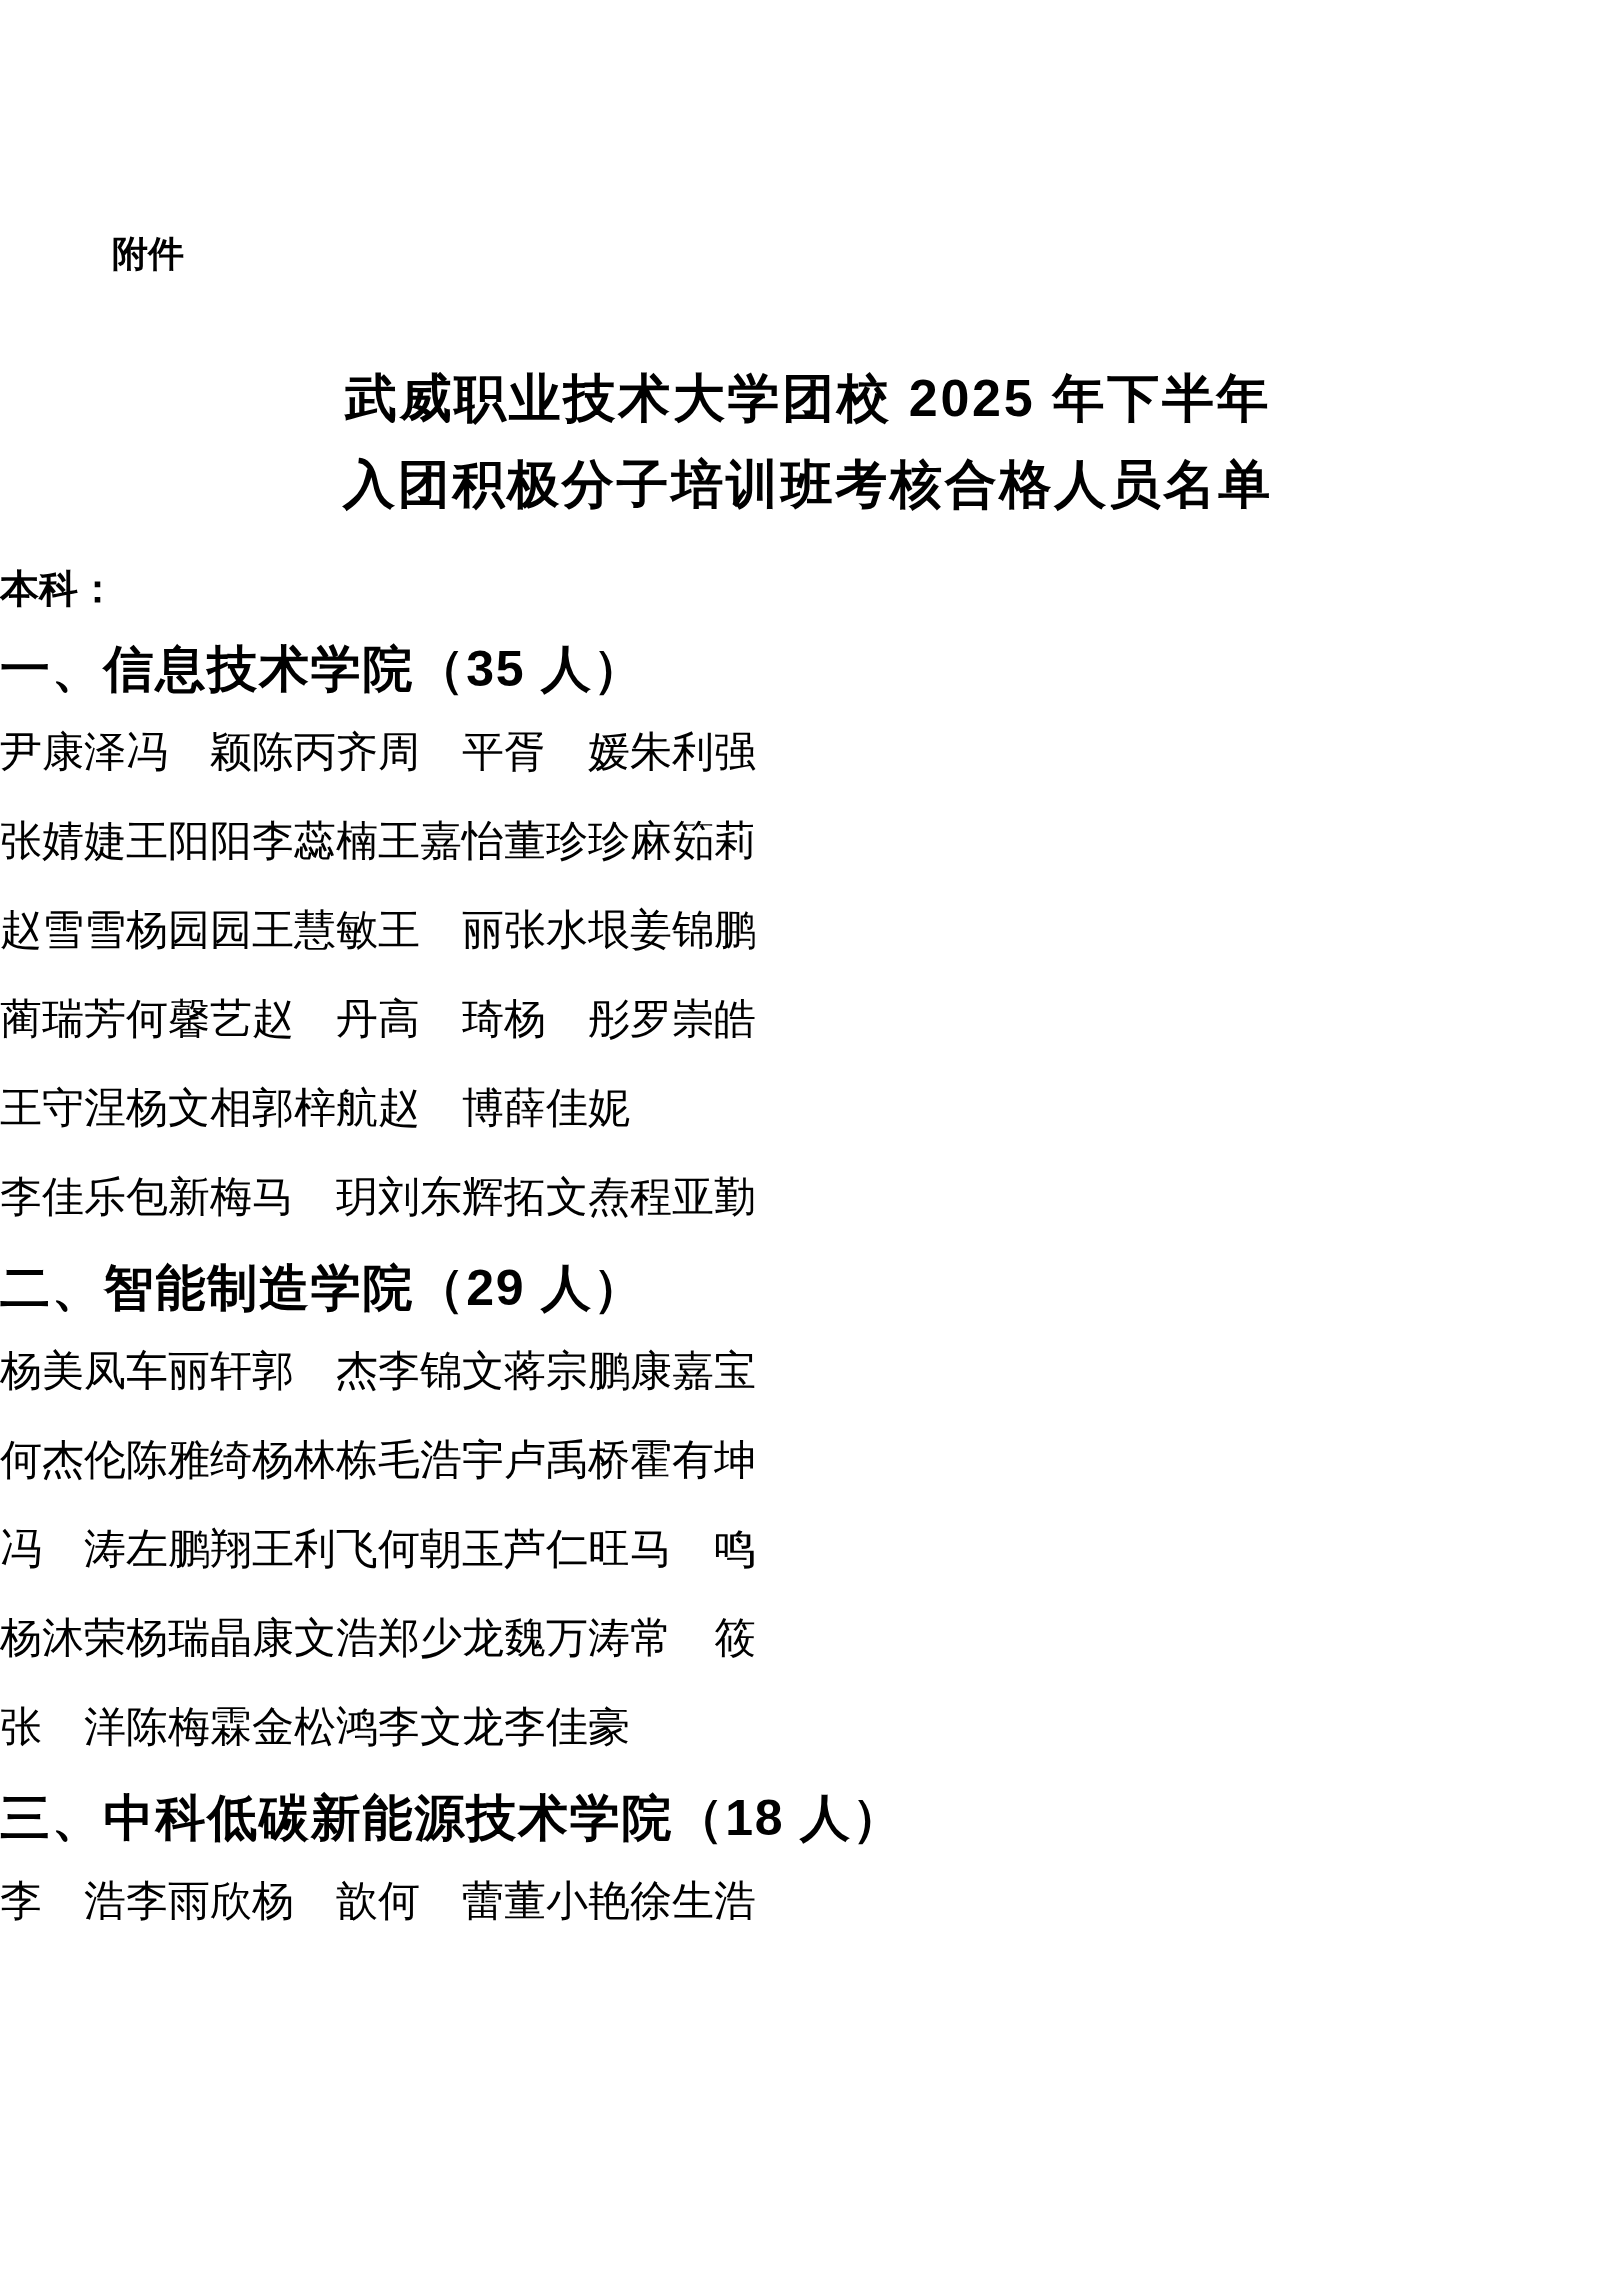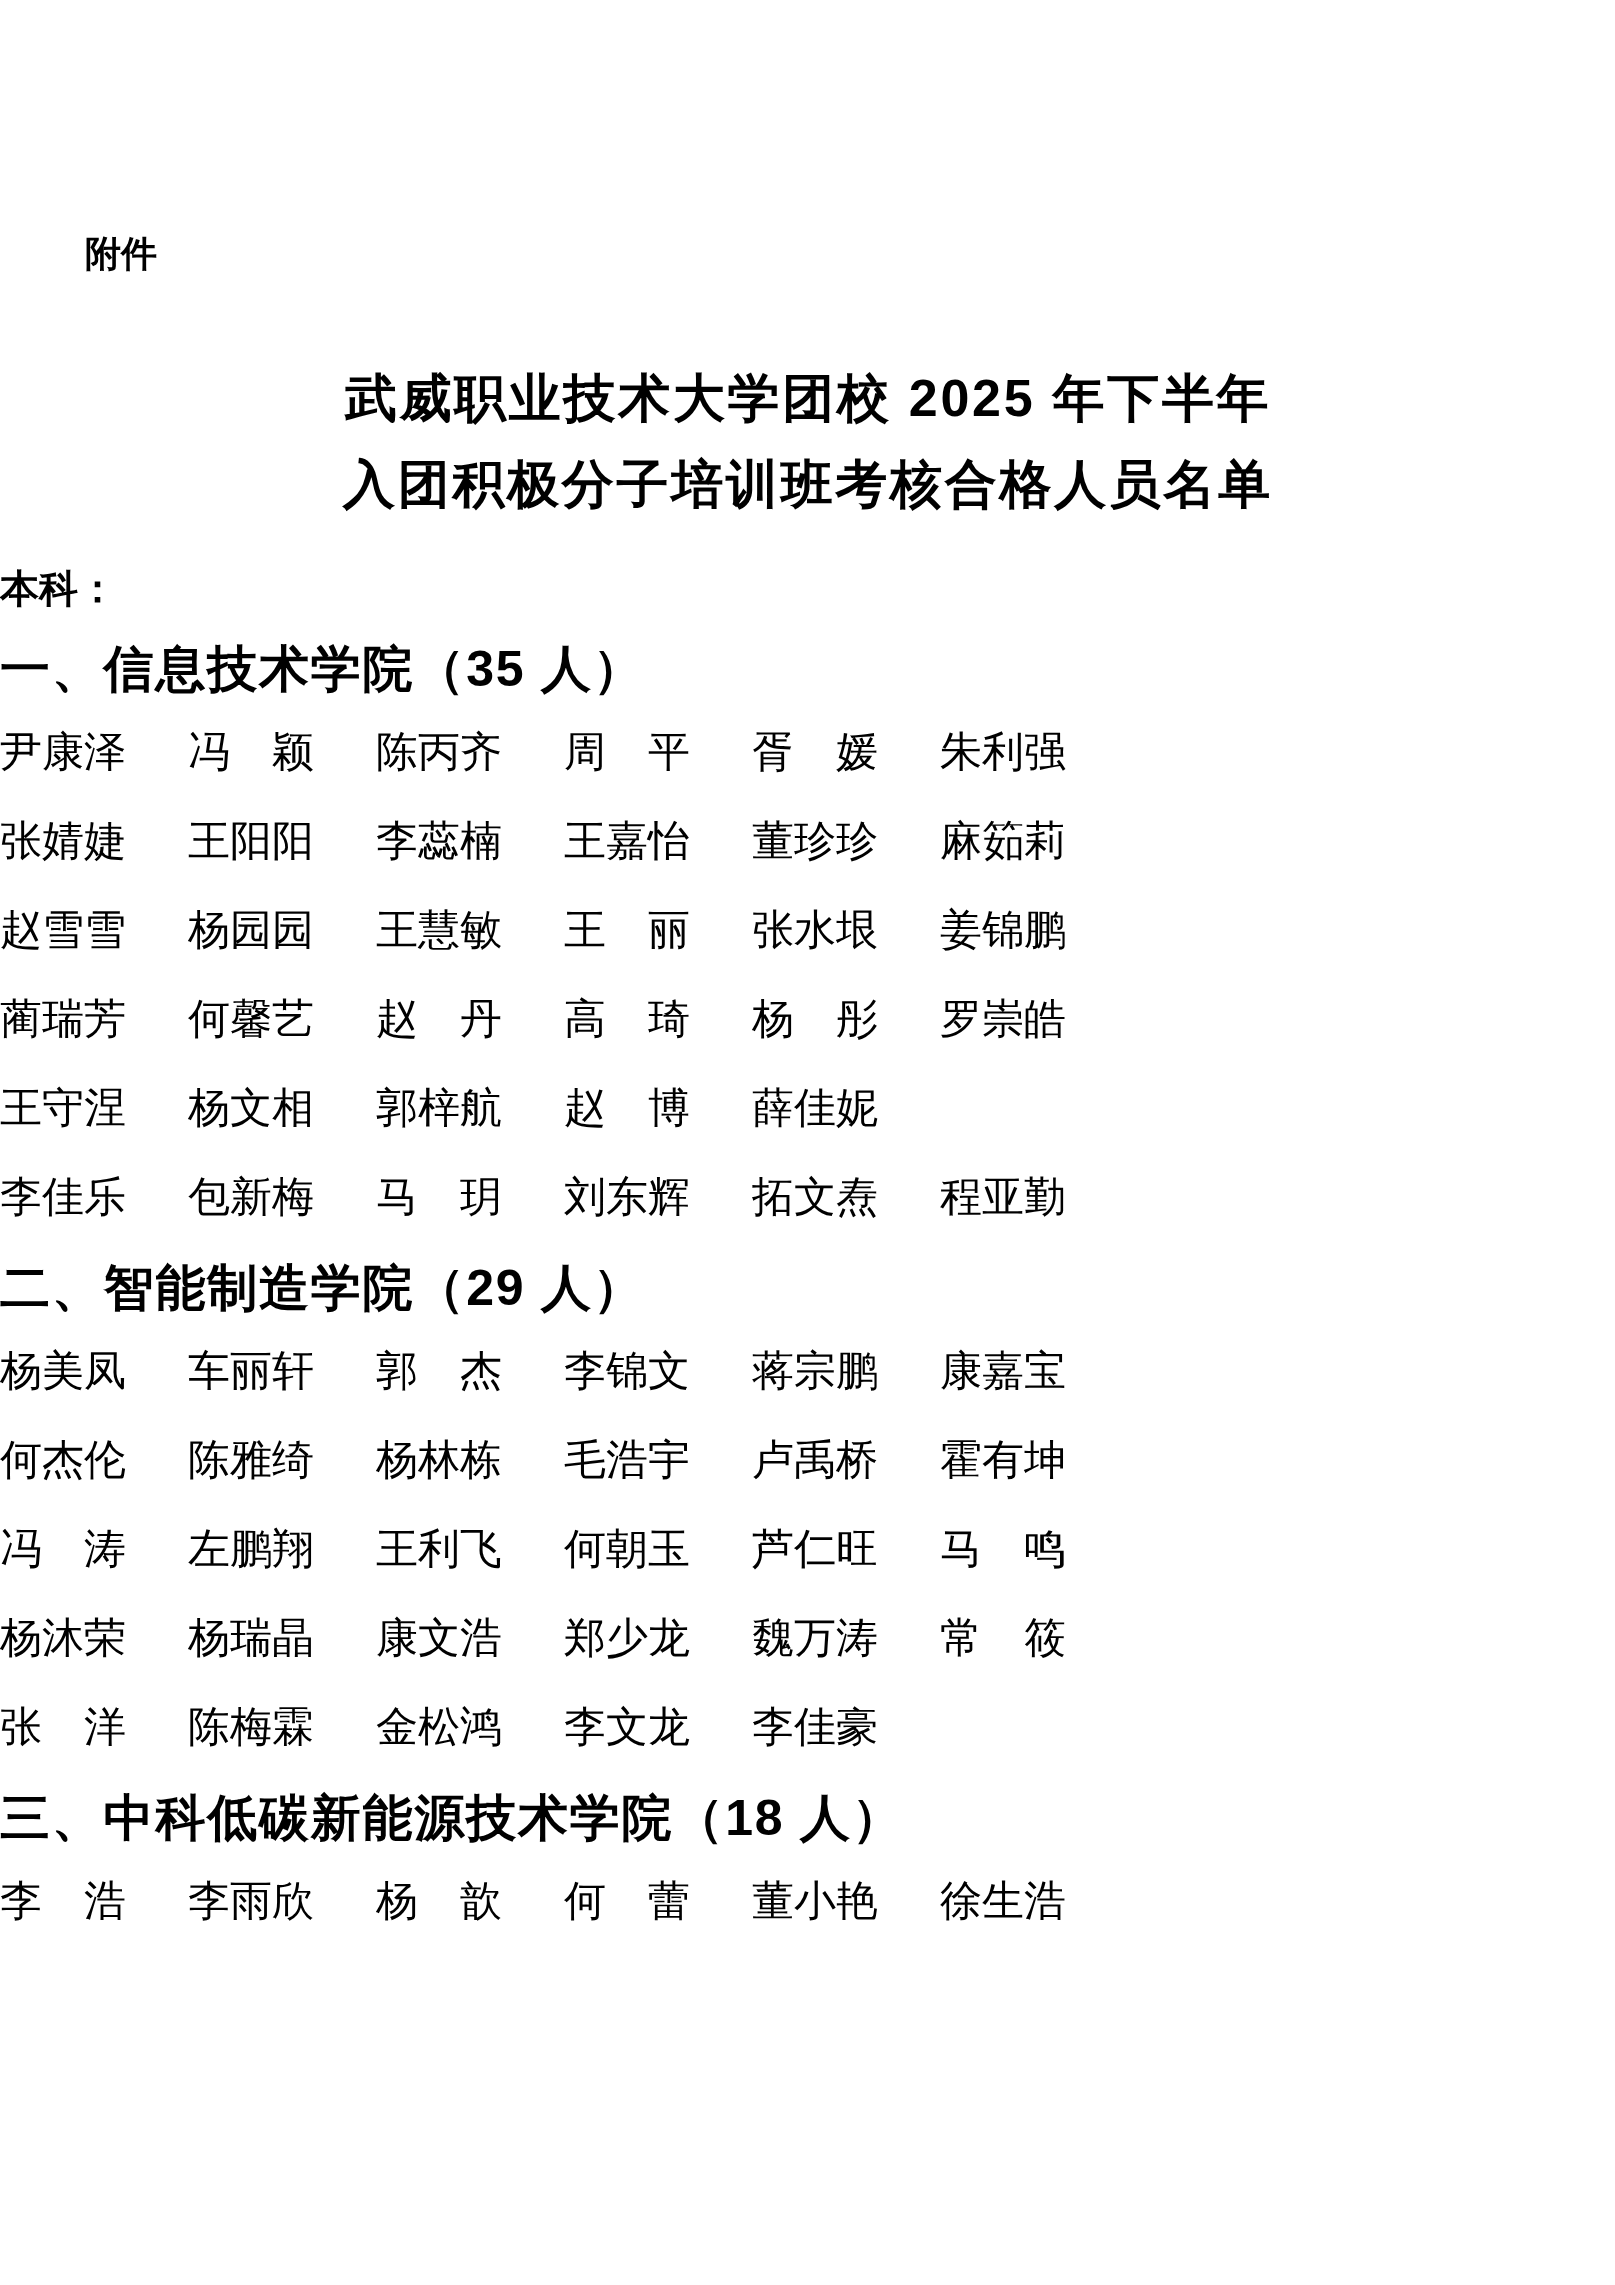--- a/index.html
+++ b/index.html
@@ -12,21 +12,21 @@
     width: 1616px;
     height: 2285px;
     background: #ffffff;
     color: #000000;
     overflow: hidden;
     font-family: "Liberation Sans", sans-serif;
   }
   .attachment {
     margin: 0;
     padding-top: 232px;
-    padding-left: 85px;
+    padding-left: 112px;
     font-size: 36px;
     line-height: 43px;
     font-weight: 600;
     font-family: "Liberation Sans", sans-serif;
   }
   .title {
     margin: 0;
     text-align: center;
     font-weight: 700;
     font-size: 52px;
@@ -51,21 +51,20 @@
     margin-top: 33px;
     margin-bottom: 36px;
     font-size: 50px;
     line-height: 49px;
     font-weight: 700;
     letter-spacing: 1.8px;
     font-family: "Liberation Sans", sans-serif;
   }
   .names-row {
     display: flex;
-    gap: 62px;
     margin-bottom: 44px;
     font-family: "Liberation Serif", serif;
     font-size: 42px;
     line-height: 45px;
     font-weight: 400;
   }
   .person-name {
     display: inline-block;
     width: 3em;
     white-space: pre;

